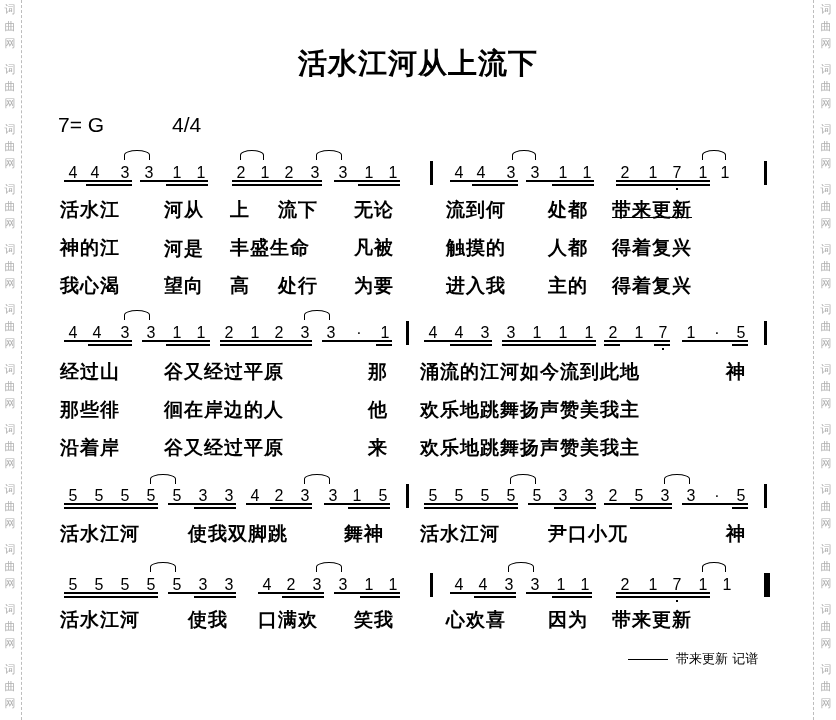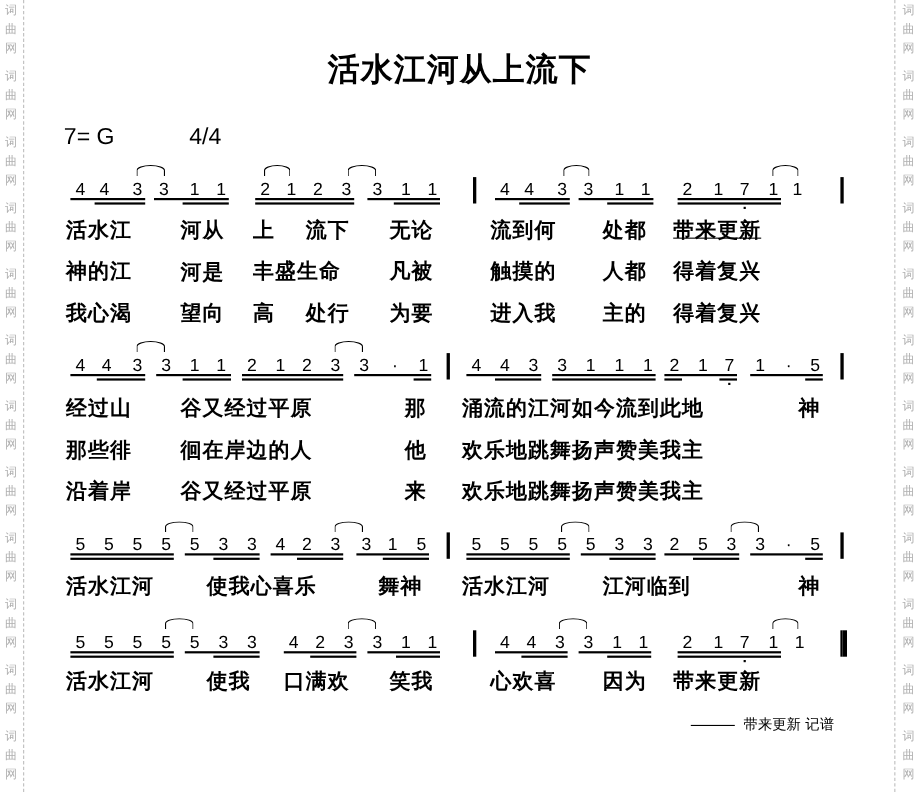--- a/index.html
+++ b/index.html
@@ -223,24 +223,24 @@
     <div class="note" style="left: 582px; top: 487px;">3</div>
     <div class="note" style="left: 606px; top: 487px;">2</div>
     <div class="note" style="left: 632px; top: 487px;">5</div>
     <div class="note" style="left: 658px; top: 487px;">3</div>
     <div class="note" style="left: 684px; top: 487px;">3</div>
     <div class="note" style="left: 710px; top: 487px;">·</div>
     <div class="note" style="left: 734px; top: 487px;">5</div>
     <div class="bar" style="left: 406px; top: 484px;"></div>
     <div class="bar" style="left: 764px; top: 484px;"></div>
     <div class="lyric" style="left: 60px; top: 522px;">活水江河</div>
-    <div class="lyric" style="left: 188px; top: 522px;">使我心喜乐</div>
+    <div class="lyric" style="left: 188px; top: 522px;">使我双脚跳</div>
     <div class="lyric" style="left: 344px; top: 522px;">舞神</div>
     <div class="lyric" style="left: 420px; top: 522px;">活水江河</div>
-    <div class="lyric" style="left: 548px; top: 522px;">江河临到</div>
+    <div class="lyric" style="left: 548px; top: 522px;">尹口小兀</div>
     <div class="lyric" style="left: 726px; top: 522px;">神</div>
     <div class="note" style="left: 66px; top: 576px;">5</div>
     <div class="note" style="left: 92px; top: 576px;">5</div>
     <div class="note" style="left: 118px; top: 576px;">5</div>
     <div class="note" style="left: 144px; top: 576px;">5</div>
     <div class="note" style="left: 170px; top: 576px;">5</div>
     <div class="note" style="left: 196px; top: 576px;">3</div>
     <div class="note" style="left: 222px; top: 576px;">3</div>
     <div class="note" style="left: 260px; top: 576px;">4</div>
     <div class="note" style="left: 284px; top: 576px;">2</div>

